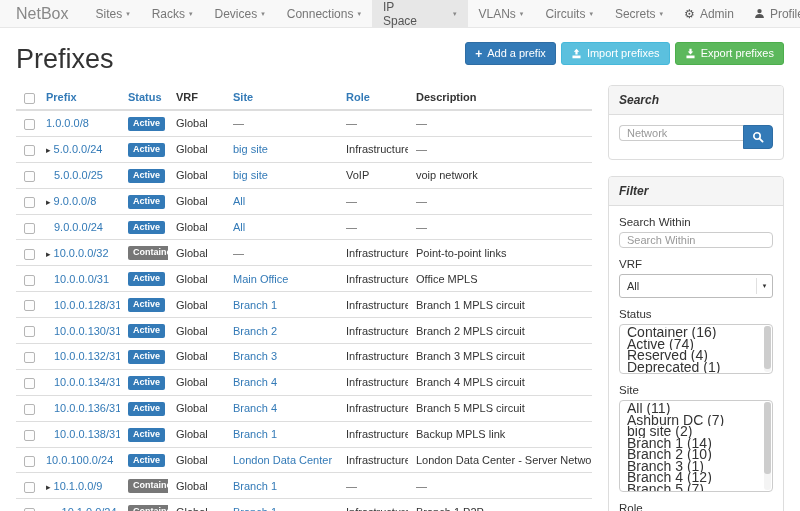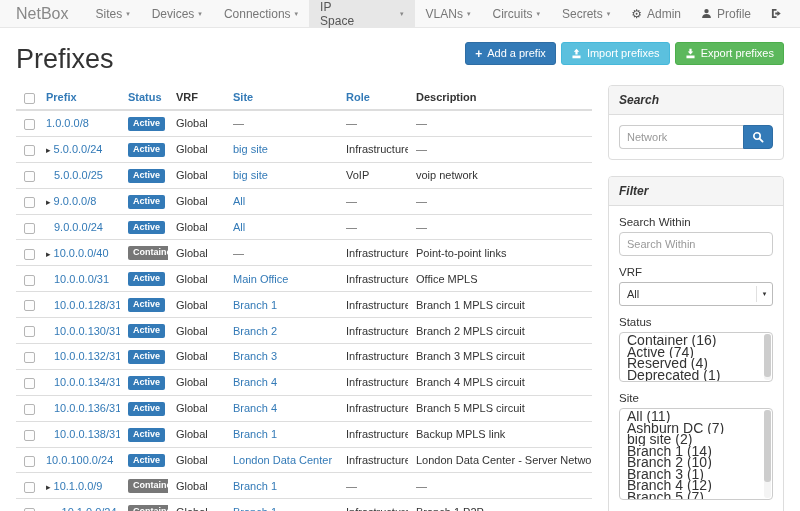--- a/index.html
+++ b/index.html
@@ -55,21 +55,21 @@
            border-radius:2px; color:#fff; font-size:9px; font-weight:bold; line-height:1.1; }
   a.link { color:#337ab7; }
   .arrow { color:#333; font-size:9px; margin-right:3px; }
   .dash { color:#666; }
 
   
   .panel { border:1px solid #ddd; border-radius:4px; margin-bottom:16px; background:#fff; }
   .panel-heading { background:#f5f5f5; border-bottom:1px solid #ddd; padding:7px 10px;
                    font-size:12px; font-weight:bold; border-radius:3px 3px 0 0; color:#333;font-style:italic; }
   .panel-body { padding:10px; }
-  .input { width:100%; height:24px; border:1px solid #ccc; border-radius:4px;
+  .input { width:100%; height:16px; border:1px solid #ccc; border-radius:4px;
            padding:2px 7px; font-size:11px; font-family:inherit; color:#555; background:#fff; }
   .input::placeholder { color:#999; }
   .input-group { display:flex; }
   .input-group .input { border-radius:4px 0 0 4px; border-right:none; flex:1; min-width:0; }
   .search-btn { width:30px; height:24px; background:#337ab7; border:1px solid #2e6da4;
                 border-radius:0 4px 4px 0; display:flex; align-items:center;
                 justify-content:center; cursor:pointer; flex:none; }
   .search-btn svg { width:12px; height:12px; }
   .flt-label { display:block; font-size:11.5px; margin:10px 0 4px; color:#333; }
   .flt-label.first { margin-top:0; }
@@ -94,20 +94,24 @@
 <body>
 
 <nav class="navbar">
   <span class="brand">NetBox</span>
   <div style="display:flex; align-items:stretch;" id="navbar-menu">
       <a class="nav-item">
         <span>Sites</span>
         <span class="icn nav-caret">▾</span>
       </a>
       <a class="nav-item">
+        <span>Racks</span>
+        <span class="icn nav-caret">▾</span>
+      </a>
+      <a class="nav-item">
         <span>Devices</span>
         <span class="icn nav-caret">▾</span>
       </a>
       <a class="nav-item">
         <span>Connections</span>
         <span class="icn nav-caret">▾</span>
       </a>
       <a class="nav-item active">
         <span>IP Space</span>
         <span class="icn nav-caret">▾</span>
@@ -243,21 +247,21 @@
               <td class="cb-col"><span class="cb"></span></td>
               <td style="padding-left: 16px;"><a class="link">9.0.0.0/24</a></td>
               <td><span class="badge" style="background: rgb(51, 122, 183);">Active</span></td>
               <td>Global</td>
               <td><a class="link">All</a></td>
               <td><span class="dash">—</span></td>
               <td><span class="dash">—</span></td>
             </tr>
             <tr>
               <td class="cb-col"><span class="cb"></span></td>
-              <td style="padding-left: 8px;"><span class="arrow">▸</span><a class="link">10.0.0.0/40</a></td>
+              <td style="padding-left: 8px;"><span class="arrow">▸</span><a class="link">10.0.0.0/32</a></td>
               <td><span class="badge" style="background: rgb(119, 119, 119);">Container</span></td>
               <td>Global</td>
               <td><span class="dash">—</span></td>
               <td>Infrastructure</td>
               <td>Point-to-point links</td>
             </tr>
             <tr>
               <td class="cb-col"><span class="cb"></span></td>
               <td style="padding-left: 16px;"><a class="link">10.0.0.0/31</a></td>
               <td><span class="badge" style="background: rgb(51, 122, 183);">Active</span></td>

